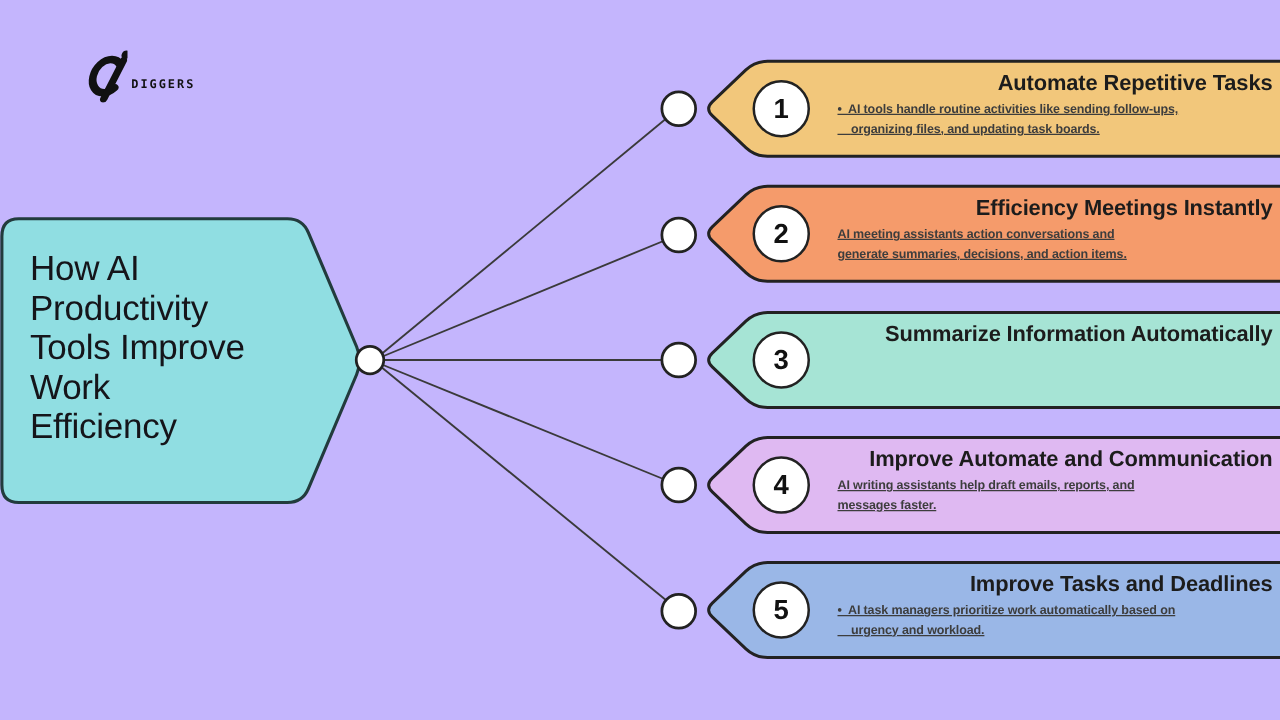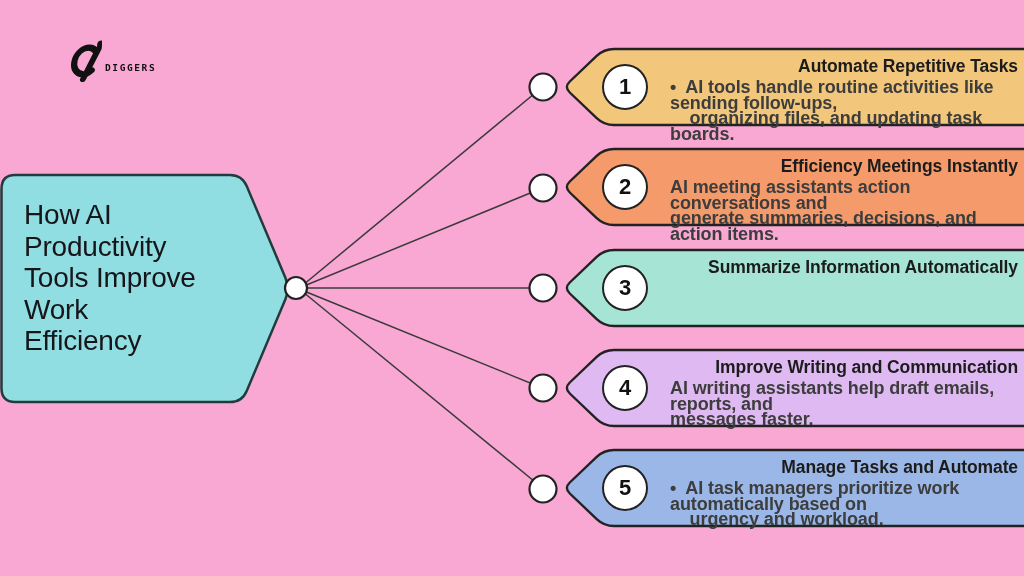--- a/index.html
+++ b/index.html
@@ -1,17 +1,17 @@
 <!DOCTYPE html>
 <html><head>
 <meta charset="utf-8">
 <style>
   html,body{margin:0;padding:0;background:#fff;}
   .stage{
-    position:relative;width:1024px;height:576px;background:#f9a8d4;
+    position:relative;width:1024px;height:576px;background:#c4b5fd;
     overflow:hidden;font-family:"Liberation Sans",sans-serif;
   }
   
   .logo{position:absolute;left:64px;top:38px;display:flex;align-items:center;}
   .logo svg{display:block;}
   .brand{
     font-family:"DejaVu Sans Mono",monospace;font-weight:bold;font-size:9.5px;
     letter-spacing:1.6px;color:#111;margin-left:3px;margin-top:14px;
   }
   
@@ -28,22 +28,22 @@
   .b1{top:43px;} .b2{top:143px;} .b3{top:244px;} .b4{top:344px;} .b5{top:444px;}
   .num{
     position:absolute;left:42px;top:21px;width:46px;height:46px;border-radius:50%;
     background:#fff;border:2.4px solid #222;box-sizing:border-box;
     display:flex;align-items:center;justify-content:center;
     font-size:22px;font-weight:bold;color:#111;
   }
   .btxt{position:absolute;left:110px;top:13px;width:348px;}
   .btitle{font-size:17.5px;font-weight:bold;color:#1c1c1c;line-height:21px;letter-spacing:-0.1px;text-align:right;}
   .bbody{
-    margin-top:3px;font-size:18px;line-height:15.5px;color:#3d3d3d;
-    font-weight:600;white-space:pre-wrap;letter-spacing:-0.1px;
+    margin-top:3px;font-size:10px;line-height:15.5px;color:#3d3d3d;
+    font-weight:600;white-space:pre-wrap;letter-spacing:-0.1px;text-decoration:underline;
   }
 </style>
 </head>
 <body>
 
 <div class="stage">
 
   <div class="logo">
     <svg width="38" height="44" viewBox="0 0 40 46">
       <g fill="none" stroke="#111" stroke-width="6.4" stroke-linecap="round" transform="translate(7,0) skewX(-13)">
@@ -123,32 +123,32 @@
     </div>
   </div>
 
   <div class="banner b4">
     <svg width="464" height="88" viewBox="0 0 464 88">
       <path stroke="#222" stroke-width="2.4" d="M 9.8,38.5 L 36.7,12.9 Q 44,6 54,6 L 470,6 L 470,82 L 54,82
                Q 44,82 36.7,75.1 L 9.8,49.5 Q 4,44 9.8,38.5 Z" fill="#DFB9F2"></path>
     </svg>
     <div class="num">4</div>
     <div class="btxt">
-      <div class="btitle">Improve Writing and Communication</div>
+      <div class="btitle">Improve Automate and Communication</div>
       <div class="bbody">AI writing assistants help draft emails, reports, and
 messages faster.</div>
     </div>
   </div>
 
   <div class="banner b5">
     <svg width="464" height="88" viewBox="0 0 464 88">
       <path stroke="#222" stroke-width="2.4" d="M 9.8,38.5 L 36.7,12.9 Q 44,6 54,6 L 470,6 L 470,82 L 54,82
                Q 44,82 36.7,75.1 L 9.8,49.5 Q 4,44 9.8,38.5 Z" fill="#9AB7E7"></path>
     </svg>
     <div class="num">5</div>
     <div class="btxt">
-      <div class="btitle">Manage Tasks and Automate</div>
+      <div class="btitle">Improve Tasks and Deadlines</div>
       <div class="bbody">•  AI task managers prioritize work automatically based on
     urgency and workload.</div>
     </div>
   </div>
 
 </div>
 
 </body></html>

